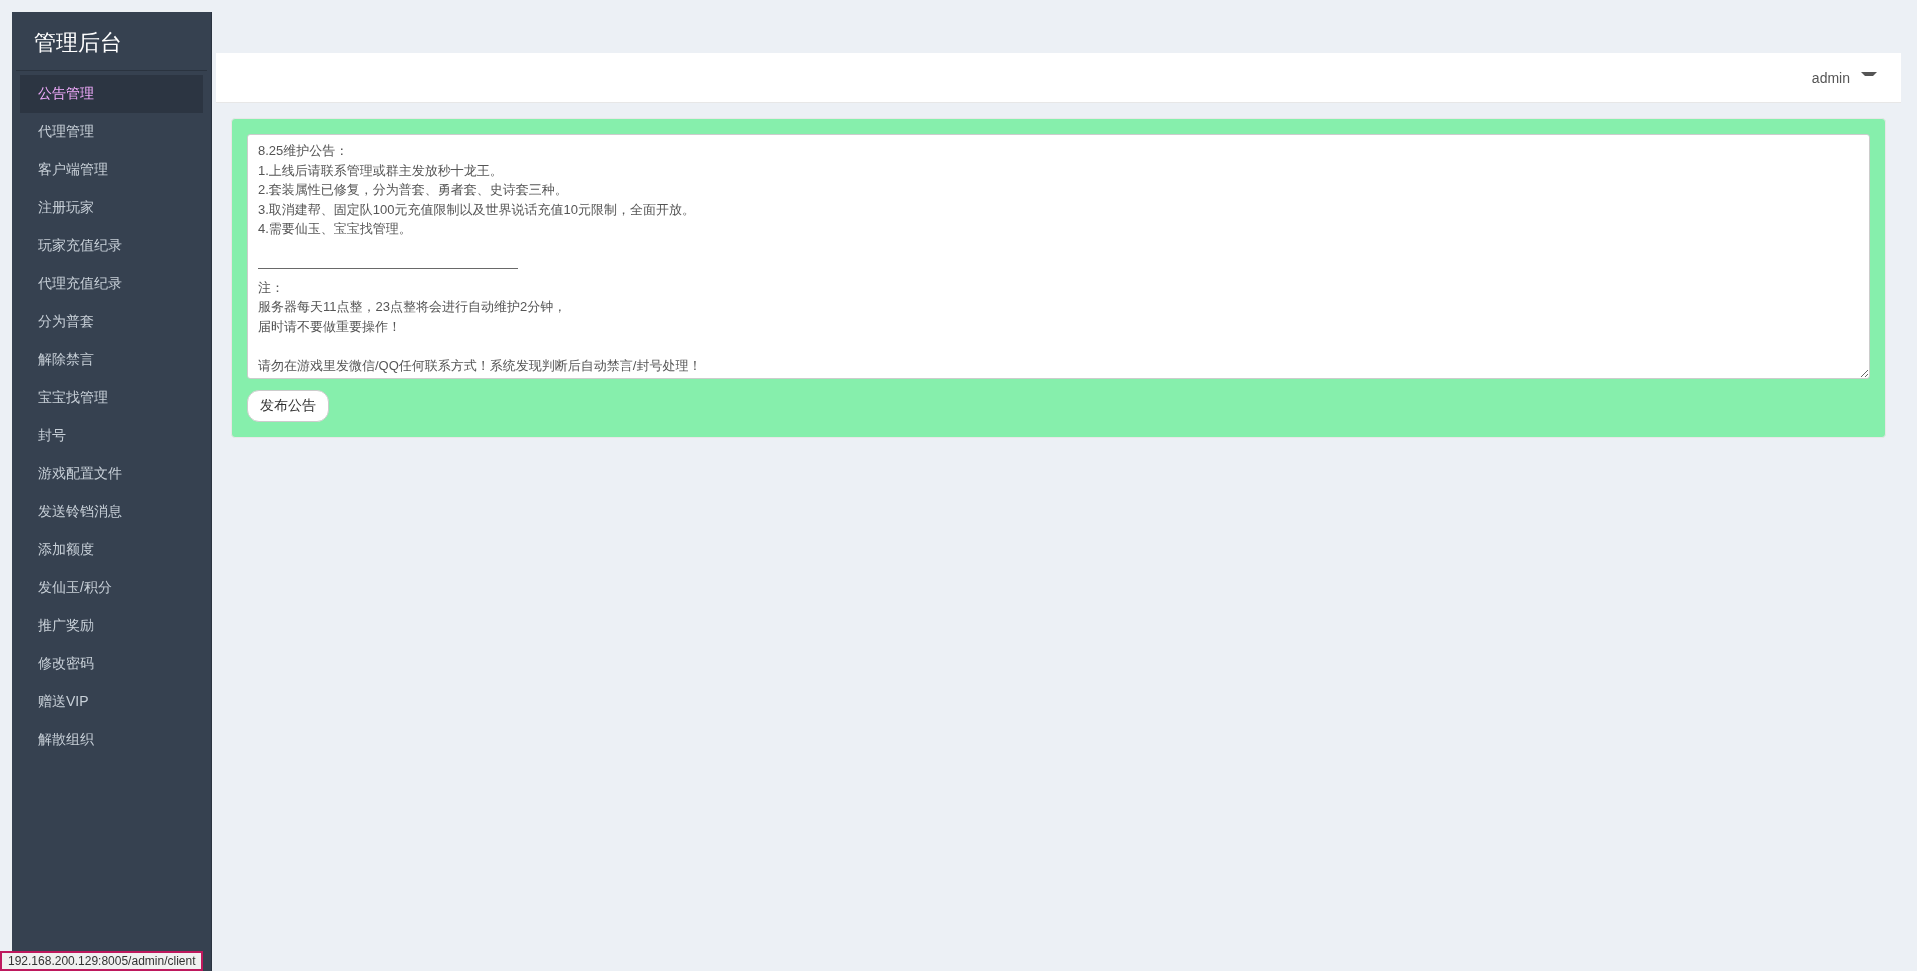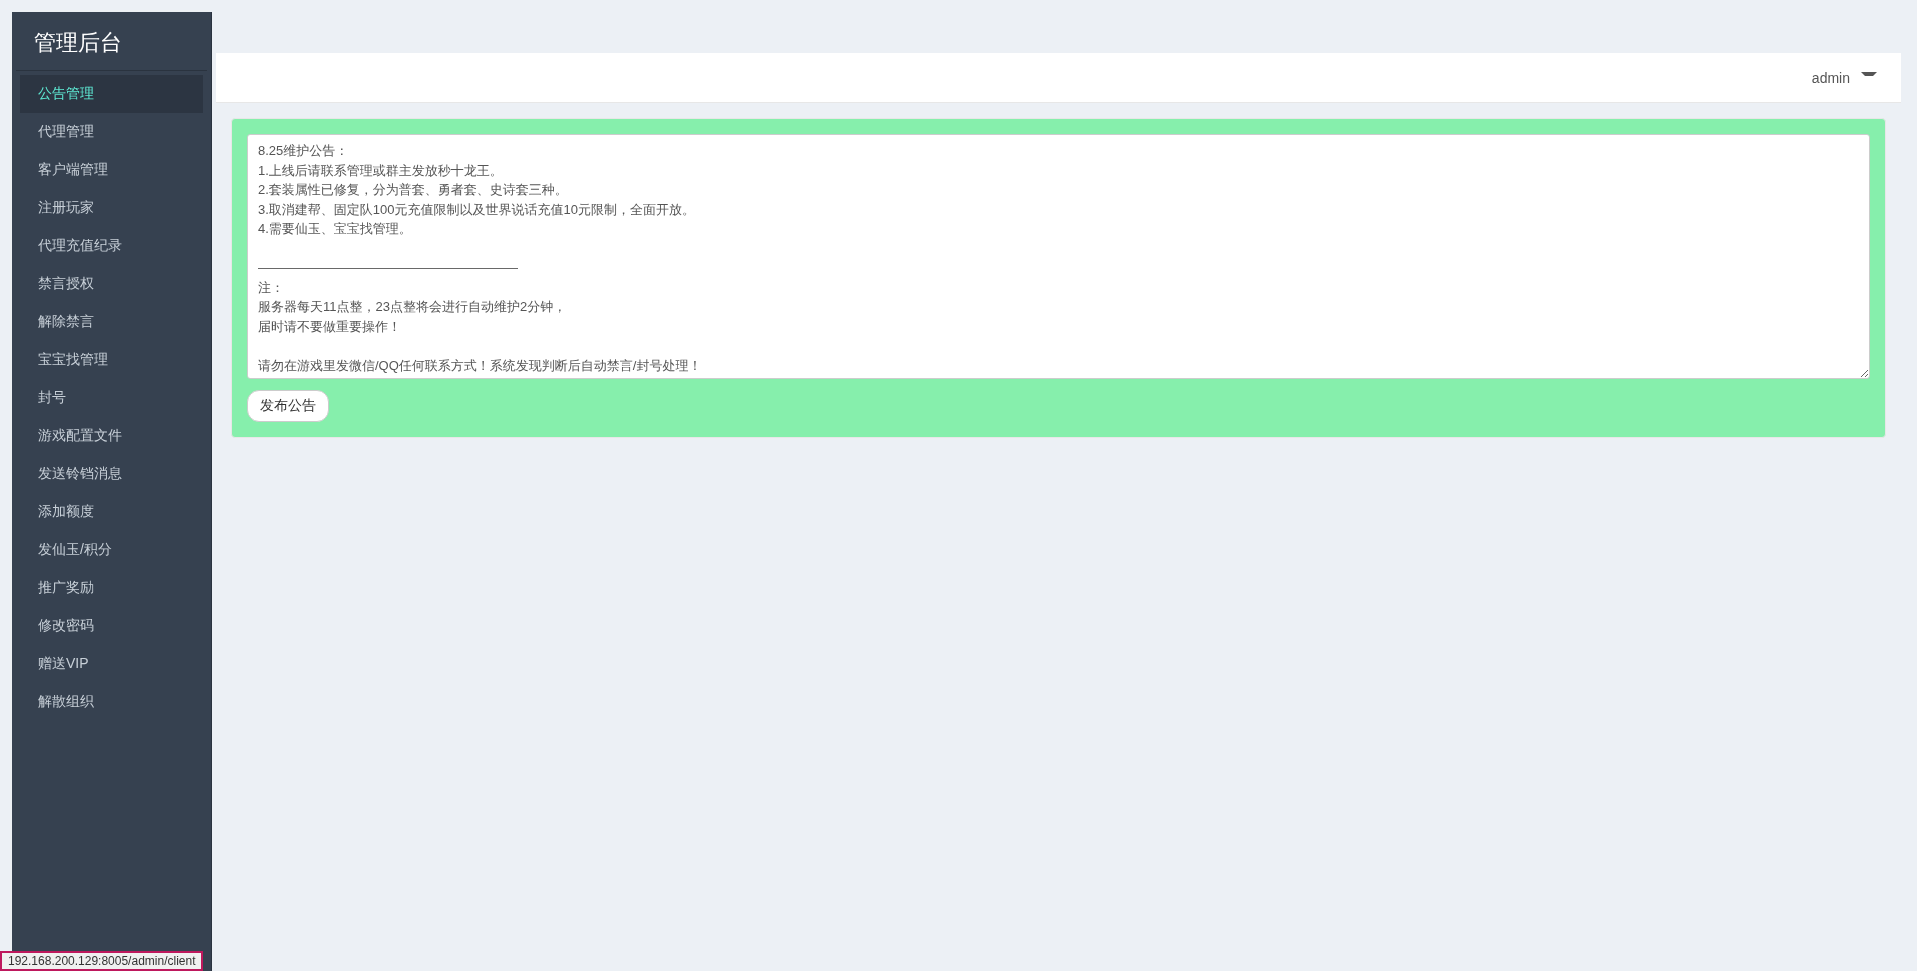--- a/index.html
+++ b/index.html
@@ -35,21 +35,21 @@
     .sidebar-menu {
       list-style: none;
     }
     .sidebar-menu li {
       padding: 10px 18px;
       cursor: pointer;
       font-size: 14px;
       color: #c8d0d8;
     }
     .sidebar-menu li.active {
-      color: #5eead4;
+      color: #f0abfc;
       background: #2c3542;
     }
     .main {
       flex: 1;
       display: flex;
       flex-direction: column;
       min-width: 0;
       margin-top: 37px;
     }
     .topbar {
@@ -126,22 +126,23 @@
 <body>
 
 <div class="app">
   <aside class="sidebar">
     <div class="sidebar-header">管理后台</div>
     <ul class="sidebar-menu">
         <li class="active">公告管理</li>
         <li>代理管理</li>
         <li>客户端管理</li>
         <li>注册玩家</li>
+        <li>玩家充值纪录</li>
         <li>代理充值纪录</li>
-        <li>禁言授权</li>
+        <li>分为普套</li>
         <li>解除禁言</li>
         <li>宝宝找管理</li>
         <li>封号</li>
         <li>游戏配置文件</li>
         <li>发送铃铛消息</li>
         <li>添加额度</li>
         <li>发仙玉/积分</li>
         <li>推广奖励</li>
         <li>修改密码</li>
         <li>赠送VIP</li>

